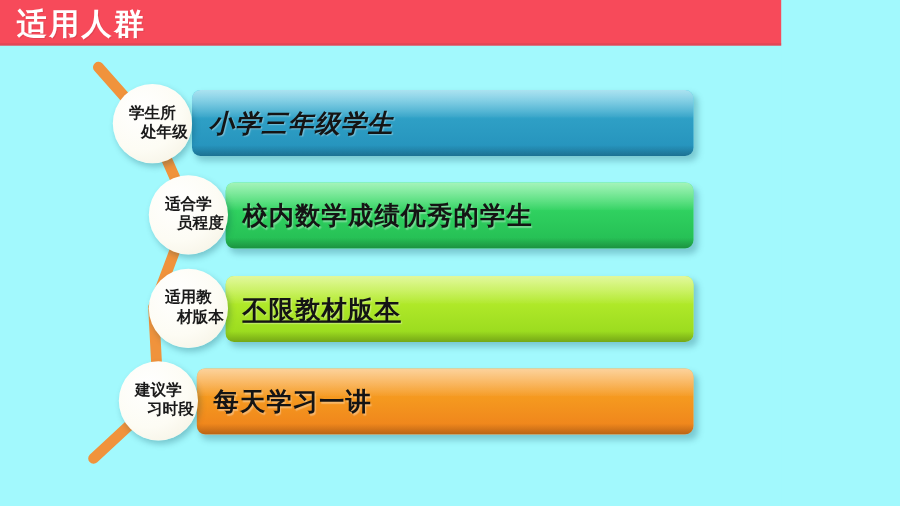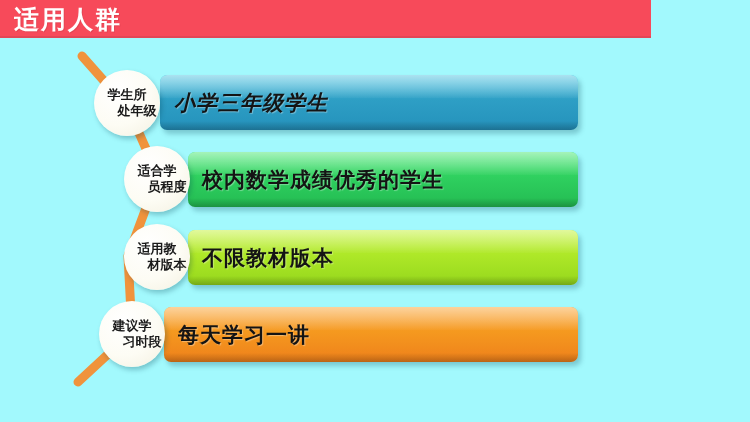--- a/index.html
+++ b/index.html
@@ -116,21 +116,21 @@
       <span>适合学</span>
       <span class="l2">员程度</span>
     </div>
   </div>
 
   <div class="row">
     <div class="bar" id="bar-3" style="left: 188px; top: 230px; width: 390px; background: linear-gradient(rgb(196, 242, 58) 0%, rgb(174, 232, 40) 45%, rgb(149, 215, 28) 100%);">
       <div class="gloss"></div>
       <div class="lowlight"></div>
     </div>
-    <div class="bar-text" style="left:202px;top:258px;">不限教材版本</div>
+    <div class="bar-text" style="left:202px;top:258px;text-decoration:underline;">不限教材版本</div>
     <div class="circle" style="left:124px;top:224px;">
       <span>适用教</span>
       <span class="l2">材版本</span>
     </div>
   </div>
 
   <div class="row">
     <div class="bar" id="bar-4" style="left: 164px; top: 307px; width: 414px; background: linear-gradient(rgb(250, 166, 58) 0%, rgb(245, 153, 31) 45%, rgb(238, 128, 27) 100%);">
       <div class="gloss"></div>
       <div class="lowlight"></div>

